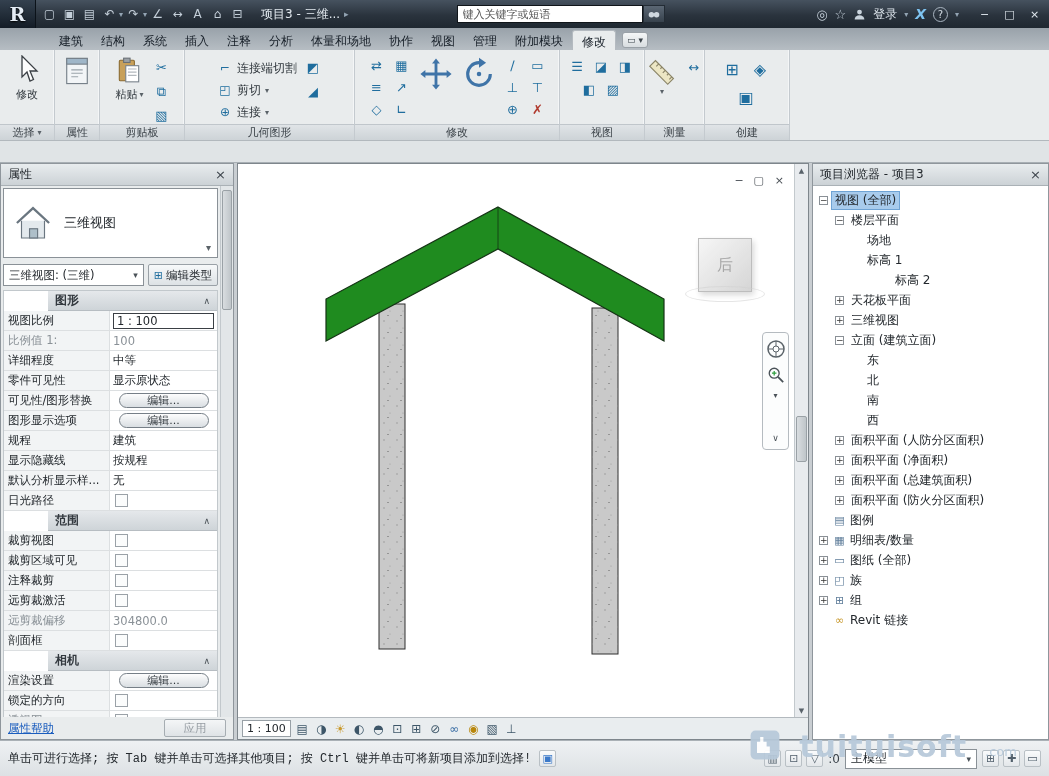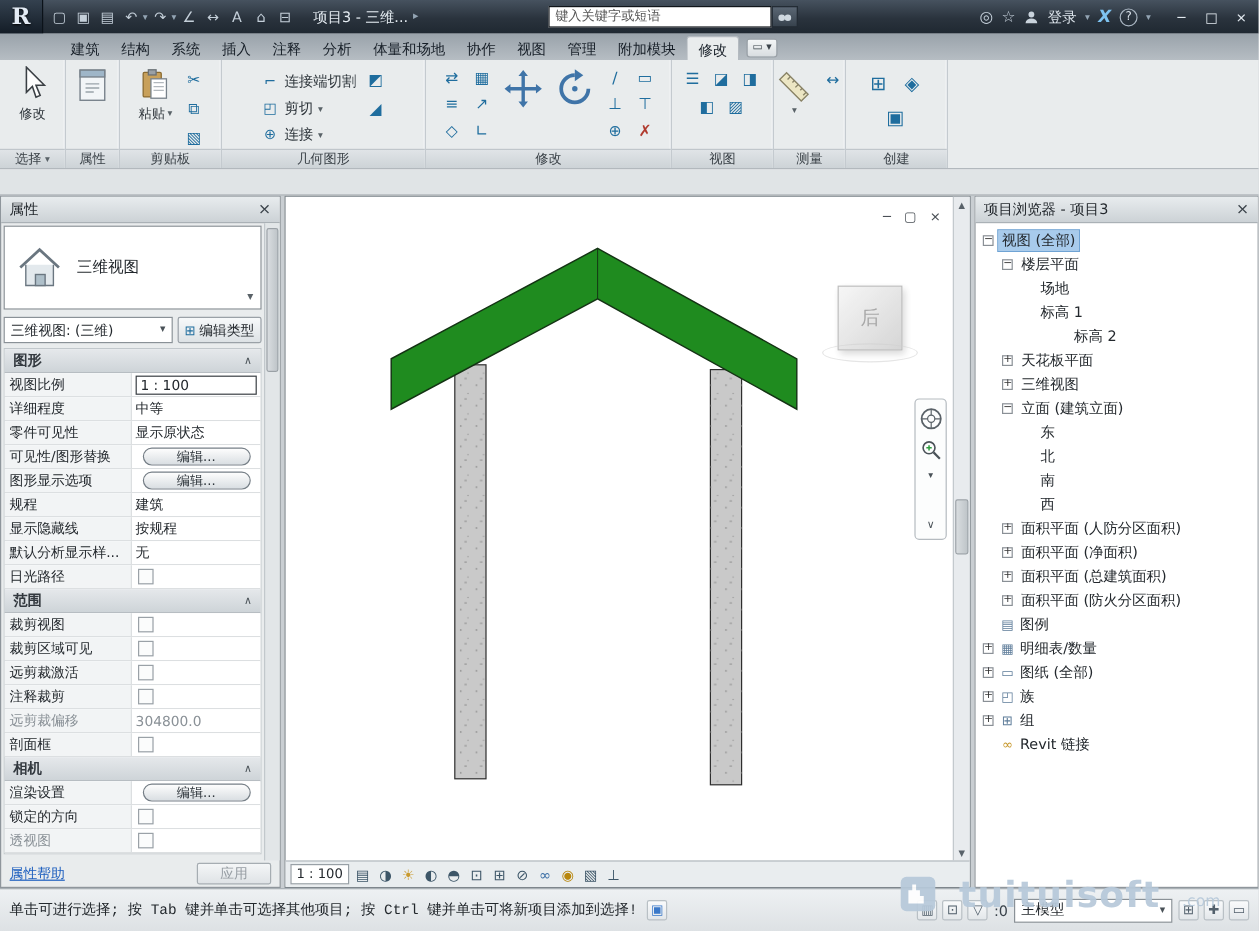--- a/index.html
+++ b/index.html
@@ -73,21 +73,21 @@
   .ts-label { flex:1; font-size:13px; color:#23282d; }
   .ts-arrow { color:#5a6268; font-size:10px; align-self:flex-end; }
   .combo-row { height:30px; display:flex; align-items:center; gap:4px; padding:0 2px; }
   .view-combo { flex:1; height:22px; background:#fff; border:1px solid #8a9197; display:flex; align-items:center; justify-content:space-between; padding:0 5px; font-size:11.5px; }
   .combo-arrow { font-size:9px; color:#4a5258; }
   .edit-type-btn { height:22px; border:1px solid #9aa1a7; background:linear-gradient(#f7f9fa,#dde2e5); border-radius:2px;
     display:flex; align-items:center; gap:3px; padding:0 5px; font-size:11.5px; }
   .et-icon { color:#1f6d9e; font-size:11px; }
   .props-grid { margin:0 2px; background:#fff; border:1px solid #c2c8cc; }
   .psec { height:20px; background:linear-gradient(#e5e8eb,#ced4d8); border-bottom:1px solid #b7bdc2;
-    display:flex; align-items:center; justify-content:space-between; padding:0 7px; font-weight:bold; color:#33393f; }
+    display:flex; align-items:center; justify-content:space-between; padding:0 7px; font-weight:bold; color:#33393f;margin-left:44px; }
   .psec-arrow { font-size:9px; font-weight:normal; color:#4a5258; }
   .prow { display:flex; height:20px; border-bottom:1px solid #dcdfe1; background:#fff; }
   .plabel { width:106px; padding:2px 4px; background:#f2f4f5; border-right:1px solid #dcdfe1; white-space:nowrap; overflow:hidden; font-size:11.5px; }
   .pvalue { flex:1; display:flex; align-items:center; padding:1px 3px; font-size:11.5px; overflow:hidden; }
   .pvalue .boxed { display:block; width:100%; border:1px solid #3a3f44; background:#fff; padding:0 3px; height:16px; line-height:15px; }
   .muted { color:#8a9197; }
   .pbtn { margin:0 auto; width:90px; height:15px; border:1px solid #767f87; border-radius:8px;
     background:linear-gradient(#fdfdfd,#d9dee2); font-size:11px; display:flex; align-items:center; justify-content:center; color:#2f363c; }
   .pcheck { width:13px; height:13px; border:1px solid #9aa1a7; background:#fbfcfc; margin-left:2px; }
   .props-scrollbar { position:absolute; top:22px; bottom:22px; right:0; width:13px; background:#e2e6e8; border-left:1px solid #c2c8cc; }
@@ -428,20 +428,26 @@
             <span>图形</span>
             <span class="psec-arrow">∧</span>
           </div>
           <div class="prow">
             <div class="plabel">视图比例</div>
             <div class="pvalue">
               <span class="boxed">1 : 100</span>
             </div>
           </div>
           <div class="prow">
+            <div class="plabel muted">比例值 1:</div>
+            <div class="pvalue">
+              <span class=" muted">100</span>
+            </div>
+          </div>
+          <div class="prow">
             <div class="plabel">详细程度</div>
             <div class="pvalue">
               <span class="">中等</span>
             </div>
           </div>
           <div class="prow">
             <div class="plabel">零件可见性</div>
             <div class="pvalue">
               <span class="">显示原状态</span>
             </div>
@@ -492,27 +498,27 @@
               <div class="pcheck"></div>
             </div>
           </div>
           <div class="prow">
             <div class="plabel">裁剪区域可见</div>
             <div class="pvalue">
               <div class="pcheck"></div>
             </div>
           </div>
           <div class="prow">
+            <div class="plabel">注释裁剪</div>
+            <div class="pvalue">
+              <div class="pcheck"></div>
+            </div>
+          </div>
+          <div class="prow">
             <div class="plabel">远剪裁激活</div>
-            <div class="pvalue">
-              <div class="pcheck"></div>
-            </div>
-          </div>
-          <div class="prow">
-            <div class="plabel">注释裁剪</div>
             <div class="pvalue">
               <div class="pcheck"></div>
             </div>
           </div>
           <div class="prow">
             <div class="plabel muted">远剪裁偏移</div>
             <div class="pvalue">
               <span class=" muted">304800.0</span>
             </div>
           </div>

